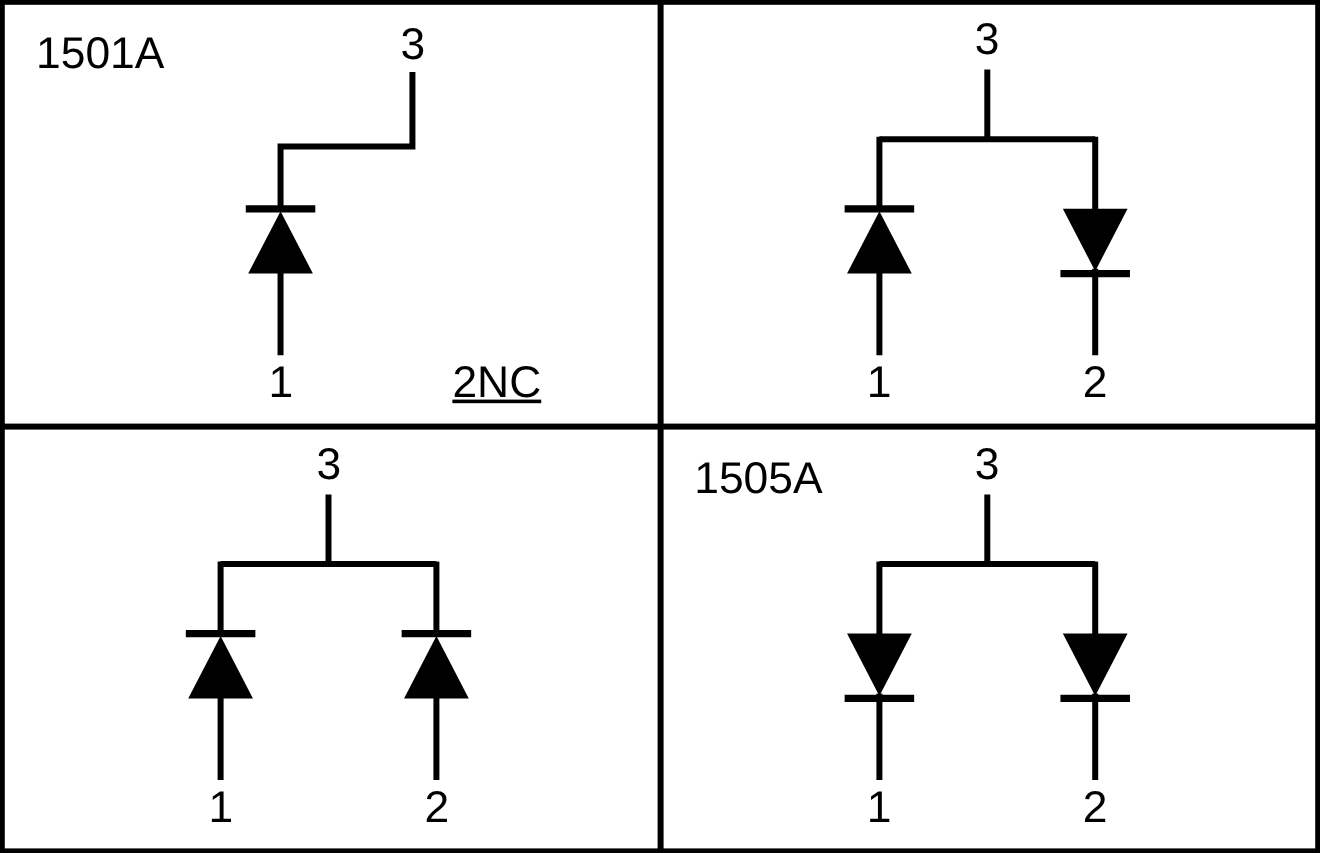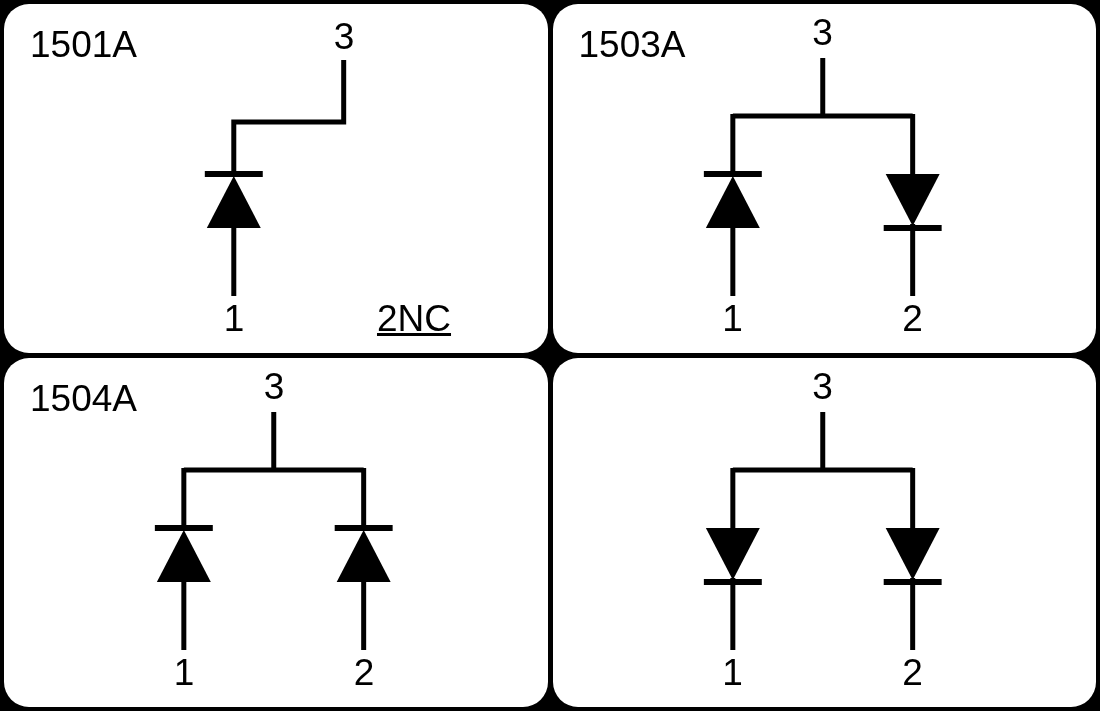--- a/index.html
+++ b/index.html
@@ -16,21 +16,20 @@
     background: #000; 
     display: grid;
     grid-template-columns: 1fr 1fr;
     grid-template-rows: 1fr 1fr;
     gap: 5px;
   }
   .panel {
     position: relative;
     background: #fff;
     overflow: hidden;
-    border-radius: 25px;
   }
   .panel svg {
     position: absolute;
     inset: 0;
     width: 100%;
     height: 100%;
   }
   .lbl {
     position: absolute;
     color: #000;
@@ -72,56 +71,55 @@
         <path d="M180,112 H360" fill="none" stroke="#000000" stroke-width="5" stroke-linejoin="miter"></path>
         <path d="M180,110 V172" fill="none" stroke="#000000" stroke-width="5" stroke-linejoin="miter"></path>
         <path d="M151,170 H209" fill="none" stroke="#000000" stroke-width="6" stroke-linejoin="miter"></path>
         <polygon points="180,172 153,224 207,224" fill="#000000"></polygon>
         <path d="M180,220 V292" fill="none" stroke="#000000" stroke-width="5" stroke-linejoin="miter"></path>
         <path d="M360,110 V172" fill="none" stroke="#000000" stroke-width="5" stroke-linejoin="miter"></path>
         <polygon points="333,170 387,170 360,222" fill="#000000"></polygon>
         <path d="M331,224 H389" fill="none" stroke="#000000" stroke-width="6" stroke-linejoin="miter"></path>
         <path d="M360,220 V292" fill="none" stroke="#000000" stroke-width="5" stroke-linejoin="miter"></path>
       </svg>
-    <span class="lbl part">1503A</span>
     <span class="lbl pin" style="left:270px; top:10px;">3</span>
     <span class="lbl pin" style="left:180px; top:296px;">1</span>
     <span class="lbl pin" style="left:360px; top:296px;">2</span>
   </div>
 
   <div class="panel">
     <svg viewBox="0 0 544 349" preserveAspectRatio="none">
         <path d="M270,54 V112" fill="none" stroke="#000000" stroke-width="5" stroke-linejoin="miter"></path>
         <path d="M180,112 H360" fill="none" stroke="#000000" stroke-width="5" stroke-linejoin="miter"></path>
         <path d="M180,110 V172" fill="none" stroke="#000000" stroke-width="5" stroke-linejoin="miter"></path>
         <path d="M151,170 H209" fill="none" stroke="#000000" stroke-width="6" stroke-linejoin="miter"></path>
         <polygon points="180,172 153,224 207,224" fill="#000000"></polygon>
         <path d="M180,220 V292" fill="none" stroke="#000000" stroke-width="5" stroke-linejoin="miter"></path>
         <path d="M360,110 V172" fill="none" stroke="#000000" stroke-width="5" stroke-linejoin="miter"></path>
         <path d="M331,170 H389" fill="none" stroke="#000000" stroke-width="6" stroke-linejoin="miter"></path>
         <polygon points="360,172 333,224 387,224" fill="#000000"></polygon>
         <path d="M360,220 V292" fill="none" stroke="#000000" stroke-width="5" stroke-linejoin="miter"></path>
       </svg>
-    <span class="lbl part">1504A</span>
     <span class="lbl pin" style="left:270px; top:10px;">3</span>
     <span class="lbl pin" style="left:180px; top:296px;">1</span>
     <span class="lbl pin" style="left:360px; top:296px;">2</span>
   </div>
 
   <div class="panel">
     <svg viewBox="0 0 544 349" preserveAspectRatio="none">
         <path d="M270,54 V112" fill="none" stroke="#000000" stroke-width="5" stroke-linejoin="miter"></path>
         <path d="M180,112 H360" fill="none" stroke="#000000" stroke-width="5" stroke-linejoin="miter"></path>
         <path d="M180,110 V172" fill="none" stroke="#000000" stroke-width="5" stroke-linejoin="miter"></path>
         <polygon points="153,170 207,170 180,222" fill="#000000"></polygon>
         <path d="M151,224 H209" fill="none" stroke="#000000" stroke-width="6" stroke-linejoin="miter"></path>
         <path d="M180,220 V292" fill="none" stroke="#000000" stroke-width="5" stroke-linejoin="miter"></path>
         <path d="M360,110 V172" fill="none" stroke="#000000" stroke-width="5" stroke-linejoin="miter"></path>
         <polygon points="333,170 387,170 360,222" fill="#000000"></polygon>
         <path d="M331,224 H389" fill="none" stroke="#000000" stroke-width="6" stroke-linejoin="miter"></path>
         <path d="M360,220 V292" fill="none" stroke="#000000" stroke-width="5" stroke-linejoin="miter"></path>
       </svg>
+    <span class="lbl part">1505A</span>
     <span class="lbl pin" style="left:270px; top:10px;">3</span>
     <span class="lbl pin" style="left:180px; top:296px;">1</span>
     <span class="lbl pin" style="left:360px; top:296px;">2</span>
   </div>
 
 </div>
 
 </body></html>

